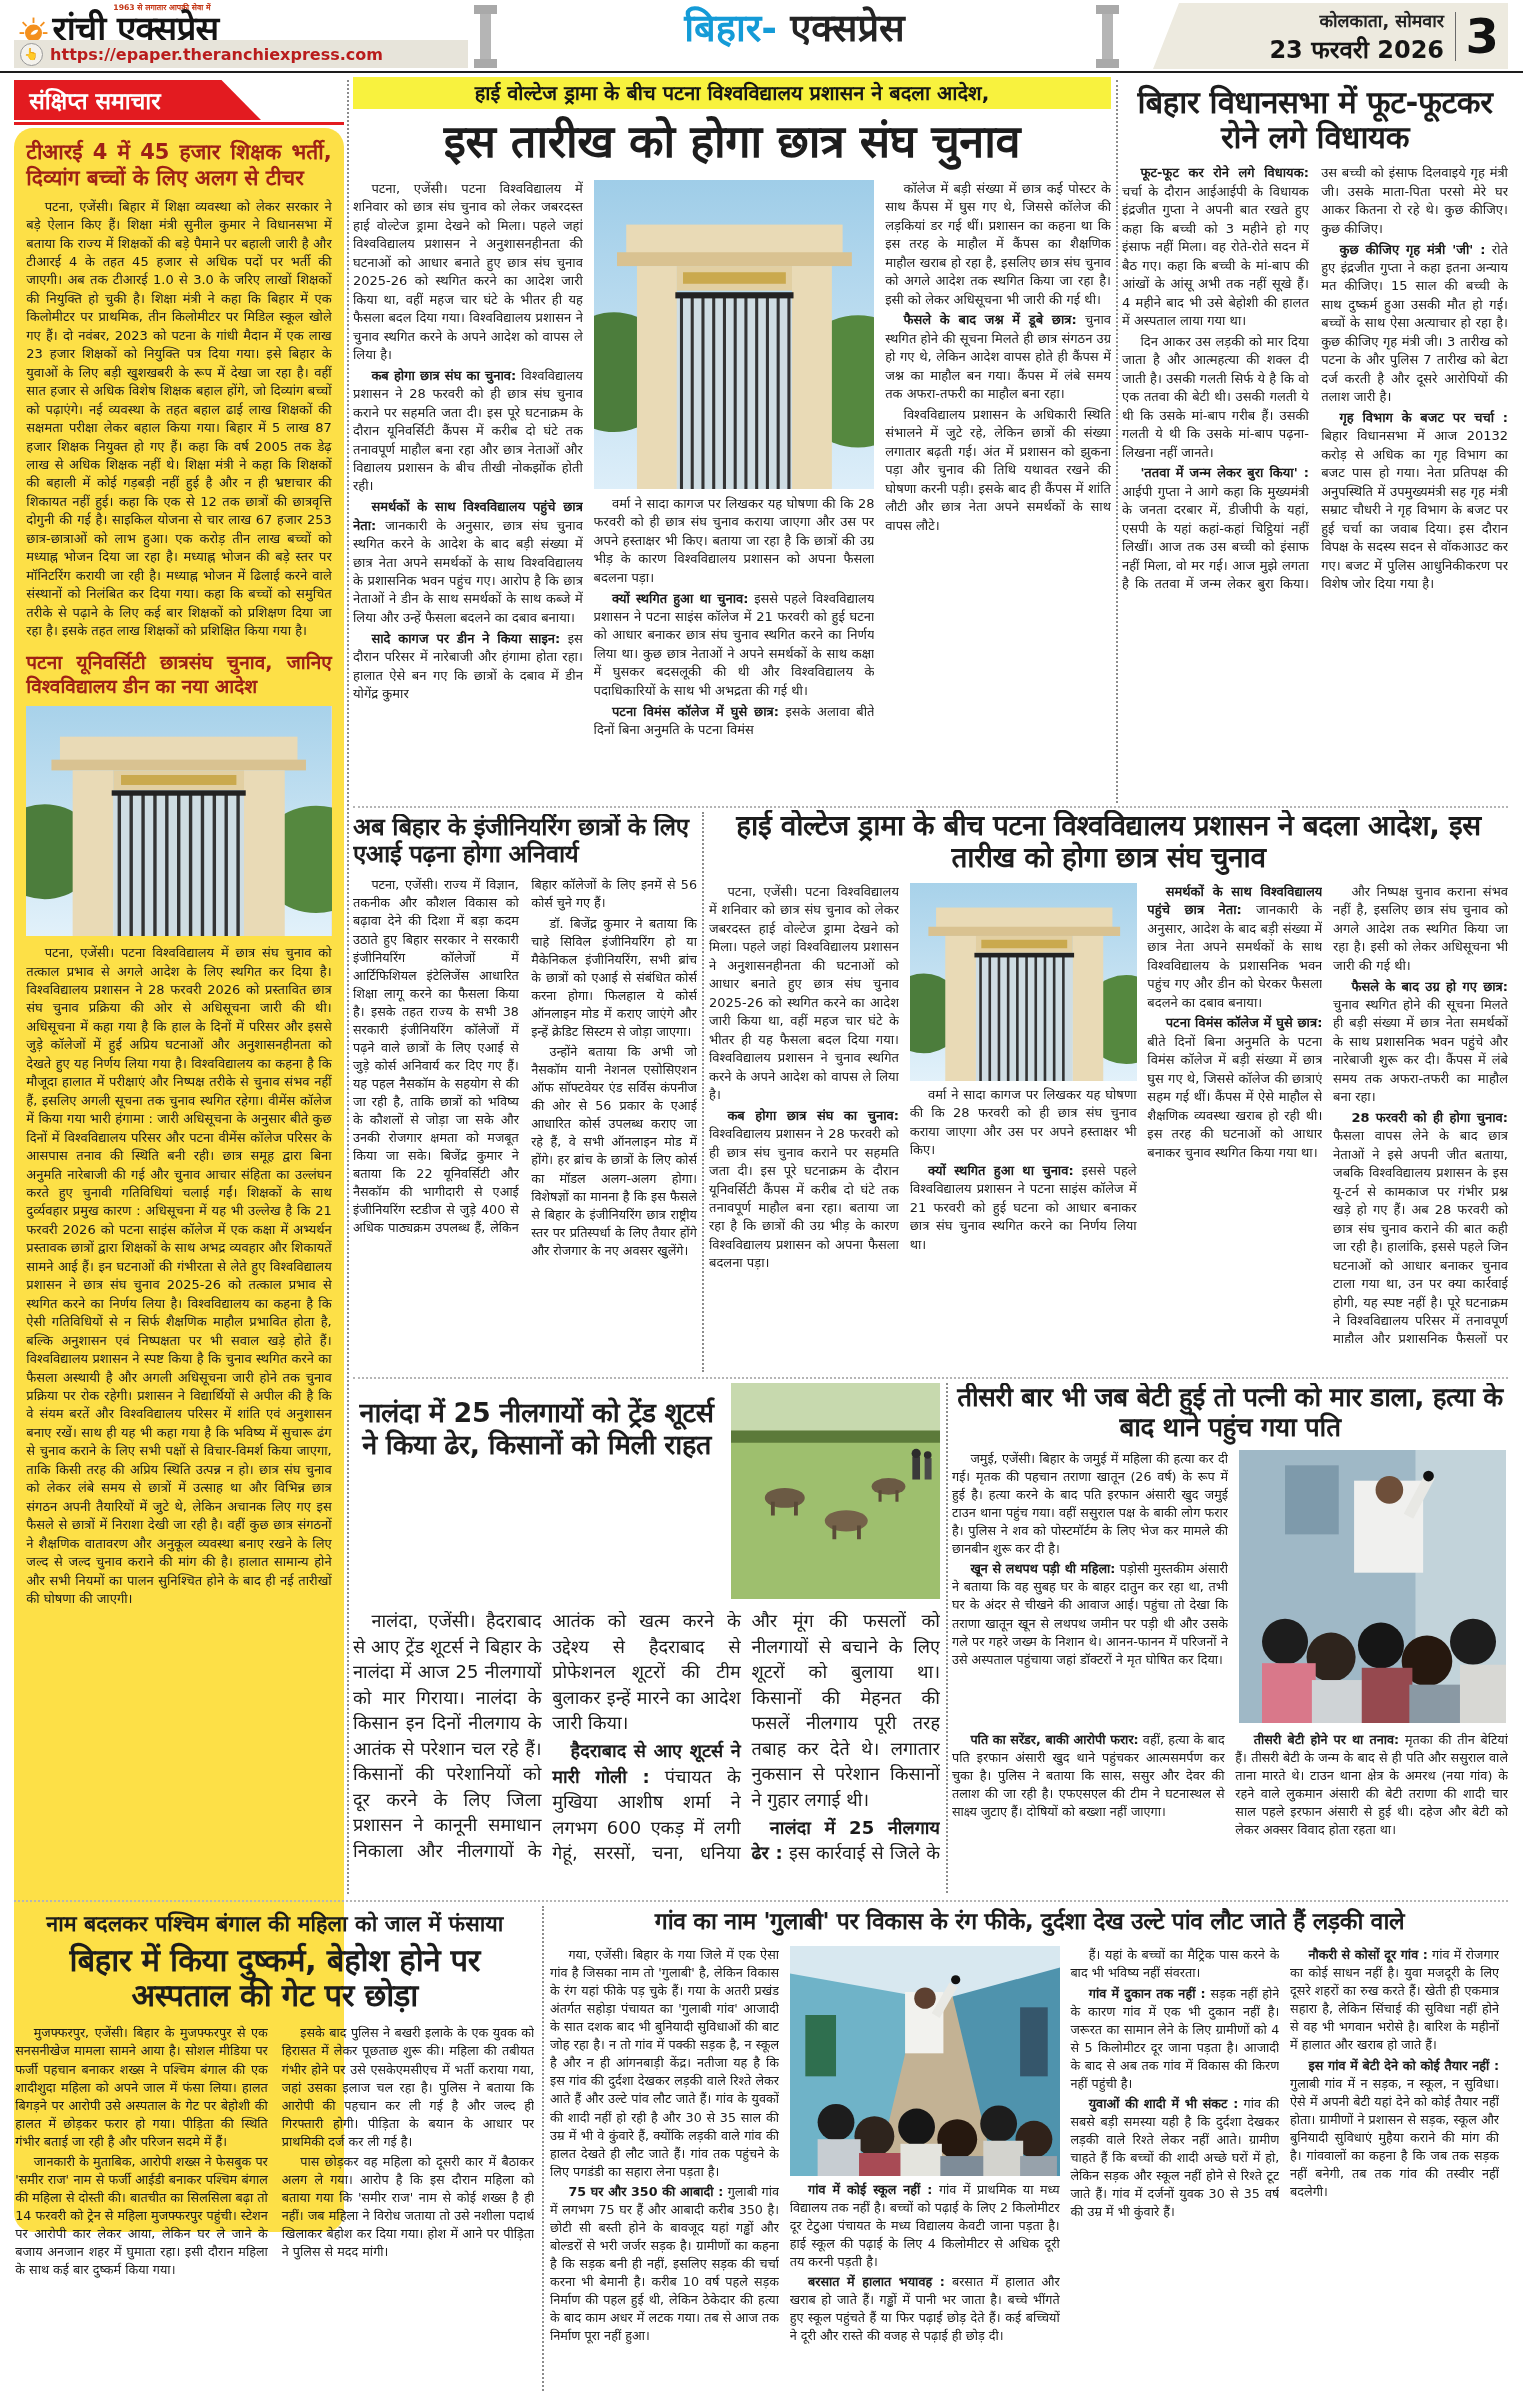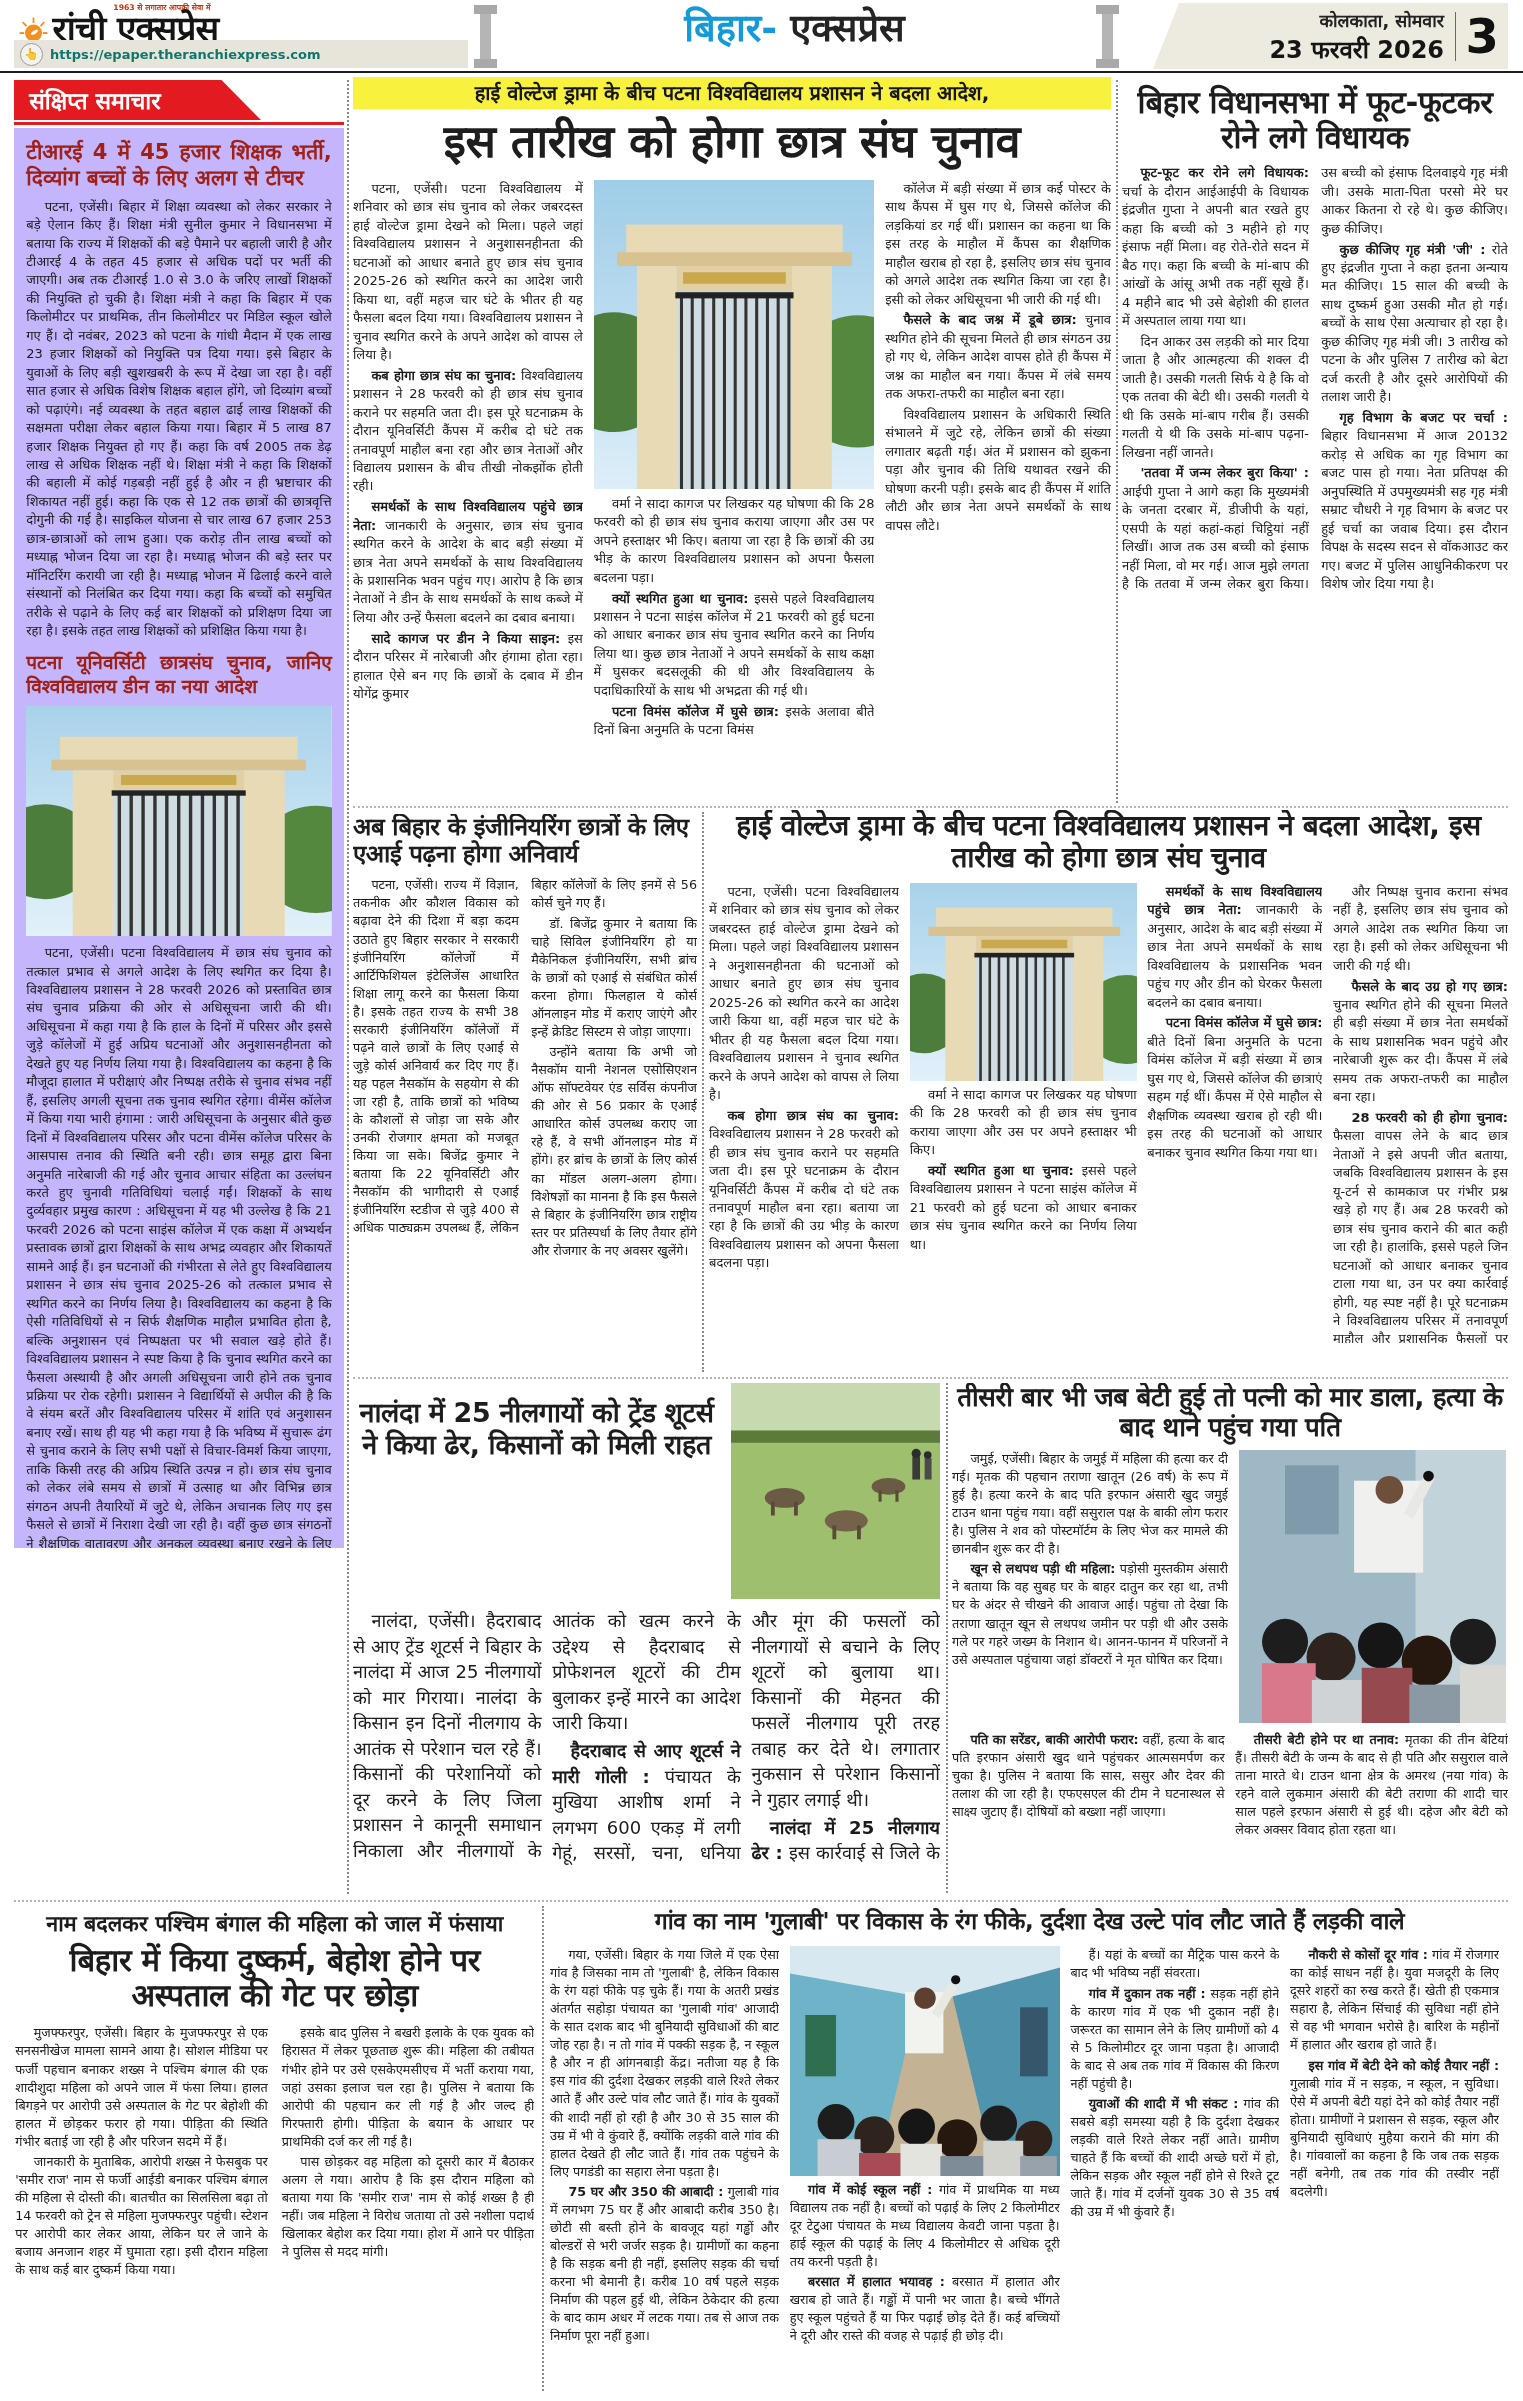--- a/index.html
+++ b/index.html
@@ -9,21 +9,21 @@
   .masthead{position:absolute;left:15.3px;top:1.5px;width:330px;}
   .masthead .mh-note{font-size:7.7px;color:#c33413;font-weight:700;margin-left:98px;}
   .mh-row{display:flex;align-items:flex-end;}
   .mh-title{font-size:35px;font-weight:900;color:#141414;letter-spacing:-0.8px;line-height:1;}
   .mh-sun{width:31px;height:31px;margin:0 3.1px;}
   .mh-tag{font-size:7.7px;color:#333;font-weight:700;text-align:right;margin-right:7.7px;margin-top:-1.5px;}
   .url-band{position:absolute;left:14px;top:40px;width:454px;height:28px;background:#e7e4da;
             display:flex;align-items:center;padding-left:6.1px;box-sizing:border-box;}
   .url-icon{width:21px;height:21px;border-radius:50%;background:#f4f2ec;border:0.8px solid #999;
             display:flex;align-items:center;justify-content:center;font-size:11.5px;margin-right:7px;}
-  .url-text{font-size:13px;font-weight:800;color:#0f766e;}
+  .url-text{font-size:16px;font-weight:800;color:#b91c1c;}
   .pillar{position:absolute;top:4.6px;width:23px;height:63px;}
   .pillar .cap{height:9.2px;background:#a9a9a9;}
   .pillar .shaft{height:45px;width:10.7px;margin:0 auto;background:#b5b5b5;}
   .pillar .base{height:9.2px;background:#a9a9a9;}
   .section-title{position:absolute;left:499px;top:9.2px;width:591px;text-align:center;
                  font-size:38px;font-weight:900;line-height:1;}
   .section-blue{color:#149bd7;}
   .section-black{color:#242424;}
   .dateline{position:absolute;left:1153px;top:3.1px;width:355px;height:66px;background:#edeadf;
             clip-path:polygon(26px 0,100% 0,100% 100%,0 100%);
@@ -44,22 +44,22 @@
   .vdot{position:absolute;width:0;border-left:2.3px dotted #8b8b8b;}
   .hdot{position:absolute;height:0;border-top:2.3px dotted #b5b5b5;}
   .photo{overflow:hidden;background:#ddd;}
   .photo svg{display:block;width:100%;height:100%;}
   
   .briefs{position:absolute;left:14px;top:80px;width:330px;height:1813px;}
   .badge{width:247px;height:40px;background:#e31b20;color:#fff;font-size:23px;font-weight:900;
          display:flex;align-items:center;padding-left:15.3px;box-sizing:border-box;
          clip-path:polygon(0 0,84% 0,100% 100%,0 100%);}
   .badge-rule{width:100%;height:3.8px;background:#e31b20;margin-top:1.5px;}
-  .brief-box{background:#c4b5fd;margin-top:3.1px;height:1420px;box-sizing:border-box;
-             padding:10.7px 12.3px;overflow:hidden;}
+  .brief-box{background:#fde047;margin-top:3.1px;height:2104px;box-sizing:border-box;
+             padding:10.7px 12.3px;overflow:hidden;border-radius:19px;}
   .brief-hl{font-size:21px;font-weight:900;color:#9e2016;line-height:1.25;margin-bottom:6.1px;}
   .brief-sub{font-size:19px;font-weight:900;color:#9e2016;line-height:1.25;margin:10.7px 0 7.7px;}
   .brief-photo{width:100%;height:230px;margin:3.1px 0 7.7px;}
   
   .lead-art{position:absolute;left:353px;top:77px;width:758px;height:724px;overflow:hidden;}
   .kicker{background:#f8f23e;font-size:20px;font-weight:900;color:#161616;text-align:center;
           padding:3.8px 6.1px;line-height:1.2;}
   .lead-hl{font-size:45px;margin-top:7.7px;}
   .lead-cols{margin-top:12.3px;height:619px;}
   .lead-photo{width:100%;height:309px;margin-bottom:6.1px;}

